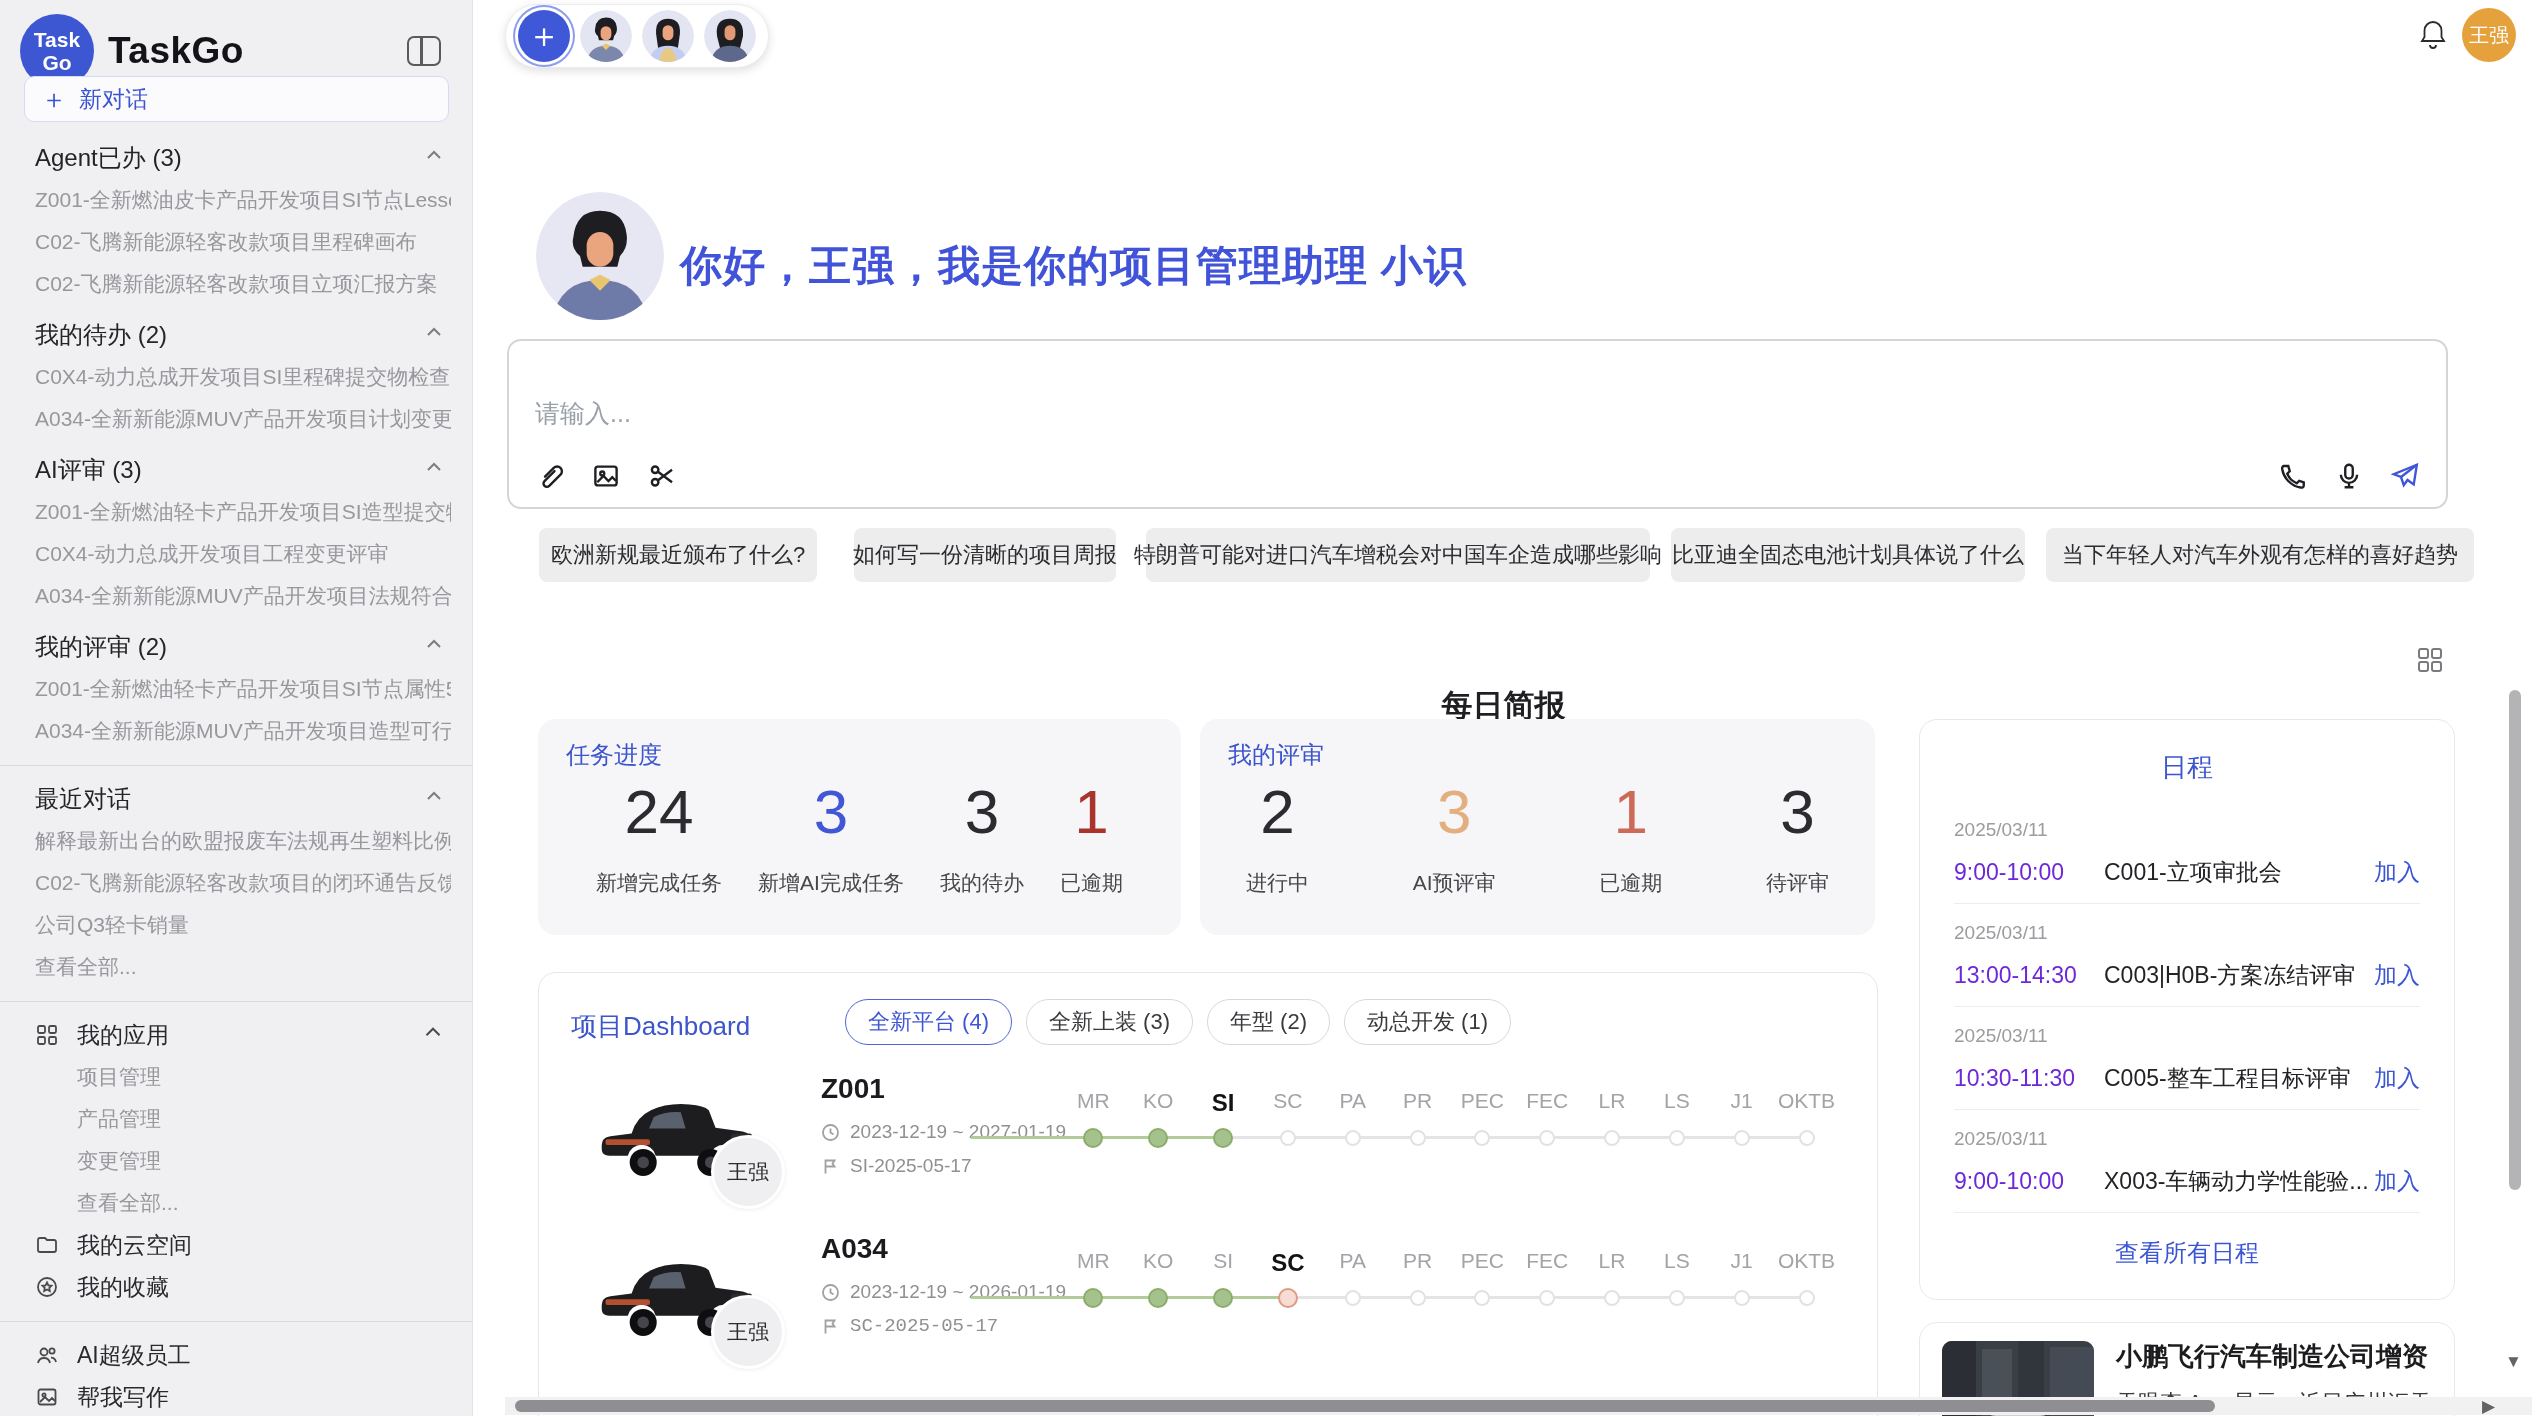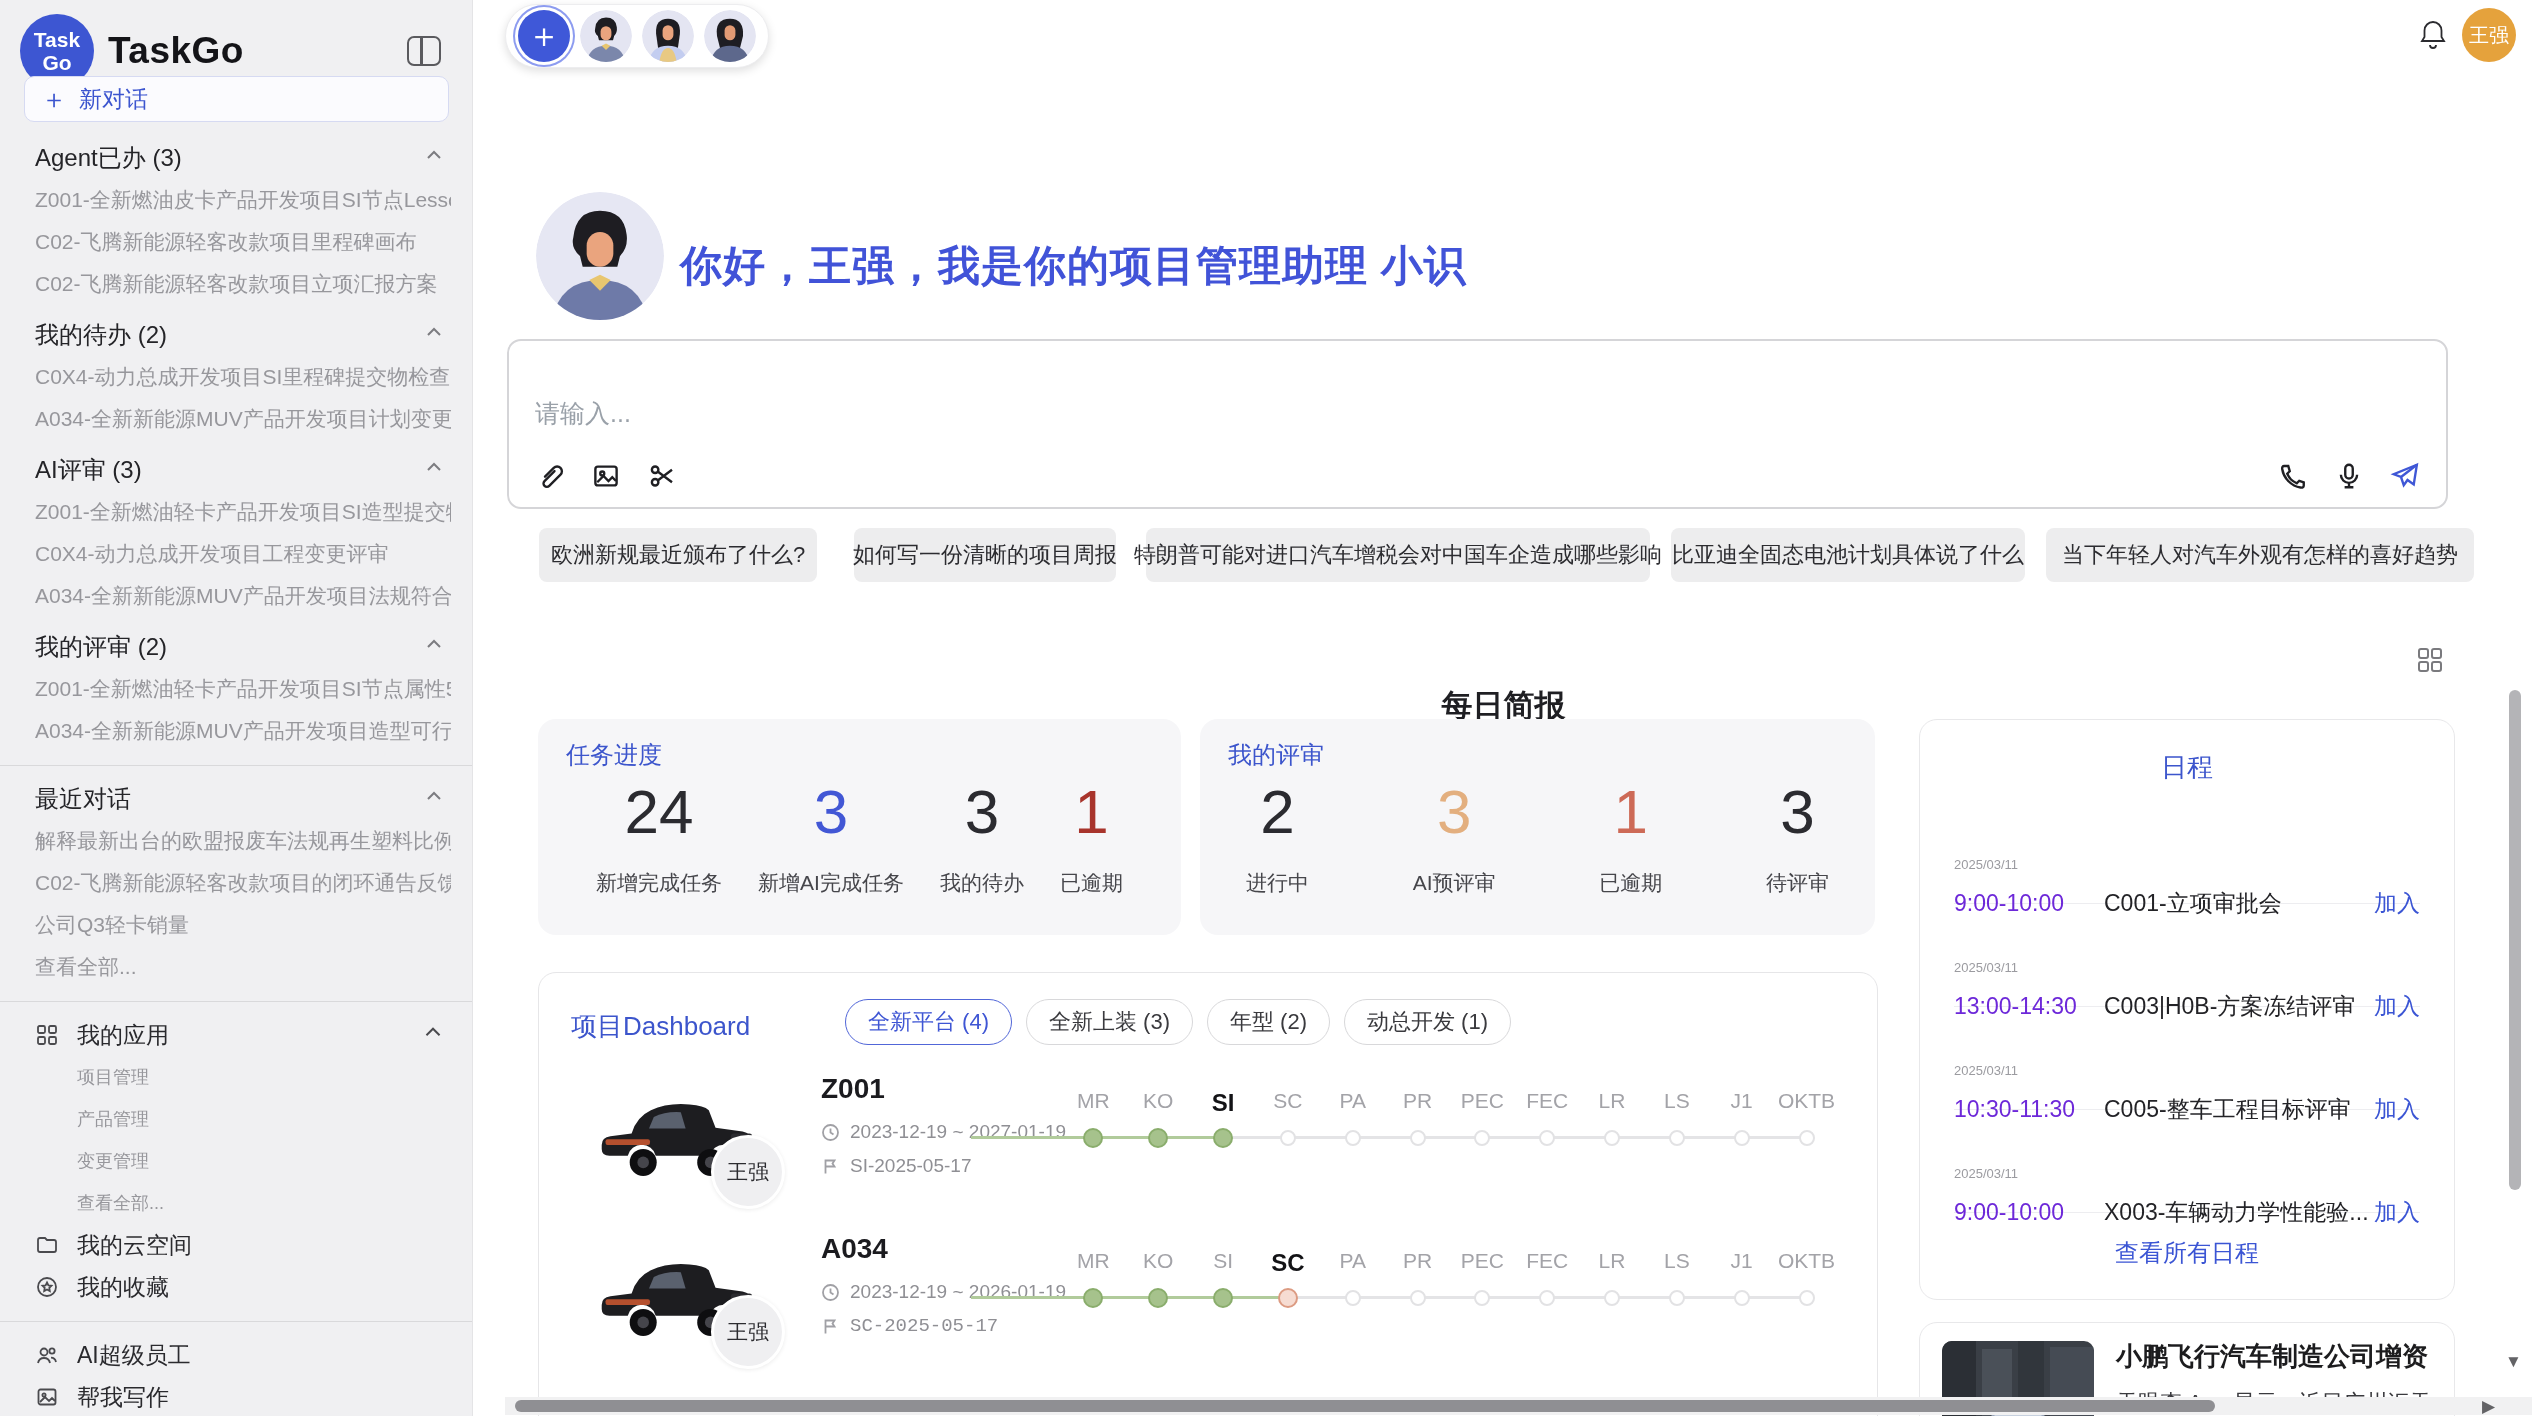--- a/index.html
+++ b/index.html
@@ -20,21 +20,21 @@
     background:#fbfbfe; border-radius:10px; color:#3c55cf; font-size:23px; display:flex; align-items:center; padding-left:16px; gap:12px; cursor:pointer; }
   #new-chat .plus { font-size:26px; line-height:26px; }
   #sb-list { position:absolute; left:0; top:128px; width:473px; padding:0 22px 0 35px; }
   .sb-head { display:flex; align-items:center; font-size:24px; color:#242428; margin-top:9px; height:42px; }
   .sb-head .chev { margin-left:auto; margin-right:6px; }
   .chev svg { width:22px; height:22px; stroke:#7c7c80; stroke-width:2; fill:none; }
   .sb-item { font-size:21px; color:#97979c; height:42px; line-height:42px; white-space:nowrap; overflow:hidden; cursor:pointer; }
   .sb-div { height:1px; background:#d9d9db; margin:13px -22px 12px -35px; }
   .sb-iconrow { display:flex; align-items:center; gap:18px; height:42px; font-size:23px; color:#2a2a2e; cursor:pointer; }
   .sb-iconrow svg { width:24px; height:24px; stroke:#4a4a4e; fill:none; stroke-width:1.8; flex:0 0 auto; }
-  .sb-sub { font-size:18px; color:#97979c; height:42px; line-height:42px; padding-left:42px; cursor:pointer; }
+  .sb-sub { font-size:21px; color:#97979c; height:42px; line-height:42px; padding-left:42px; cursor:pointer; }
 
   
   #top-pill { position:absolute; left:505px; top:4px; height:64px; background:#fff; border:1px solid #ededef;
     border-radius:34px; box-shadow:0 3px 10px rgba(0,0,0,.13); display:flex; align-items:center; gap:10px; padding:0 12px; }
   #pill-plus { width:52px; height:52px; border-radius:50%; background:#3f58d8; color:#fff; font-size:34px; font-weight:300;
     display:flex; align-items:center; justify-content:center; box-shadow:0 0 0 3px #fff,0 0 0 5px #8d9cf0; cursor:pointer; }
   .pill-avatar { width:52px; height:52px; border-radius:50%; overflow:hidden; cursor:pointer; }
   #bell { position:absolute; left:2418px; top:18px; width:30px; height:34px; cursor:pointer; }
   #bell svg { width:30px; height:34px; stroke:#2b2b2f; stroke-width:1.8; fill:none; }
   #user-avatar { position:absolute; left:2462px; top:8px; width:54px; height:54px; border-radius:50%; background:#e5a23c;
@@ -101,21 +101,21 @@
   .ms-line { position:absolute; height:3px; top:71px; }
   .ms-line.green { background:#b1cb9b; }
   .ms-line.gray { background:#e4e4e6; }
 
   
   #sched-card { position:absolute; left:1919px; top:719px; width:536px; height:581px; background:#fff;
     border:1.5px solid #e8e8ea; border-radius:18px; }
   #sched-title { margin-top:30px; text-align:center; font-size:26px; color:#3c55cc; }
   #sched-list { margin-top:16px; padding:0 34px; }
   .ev { height:103px; border-bottom:1px solid #ededf0; padding-top:18px; position:relative; }
-  .ev-date { font-size:13px; color:#9b9ba0;margin-top:38px; }
+  .ev-date { font-size:19px; color:#9b9ba0; }
   .ev-line { display:flex; align-items:center; margin-top:16px; }
   .ev-time { width:150px; font-size:23px; color:#6d28d9; }
   .ev-title { flex:1; font-size:23px; color:#232327; }
   .ev-join { font-size:23px; color:#3b55d4; cursor:pointer; }
   #sched-viewall { margin-top:24px; text-align:center; font-size:24px; color:#3b55d4; cursor:pointer; }
 
   
   #news-card { position:absolute; left:1919px; top:1322px; width:536px; height:170px; background:#fff;
     border:1.5px solid #e8e8ea; border-radius:18px; overflow:hidden; }
   #news-img { position:absolute; left:22px; top:18px; width:152px; height:108px; border-radius:10px; overflow:hidden; }

